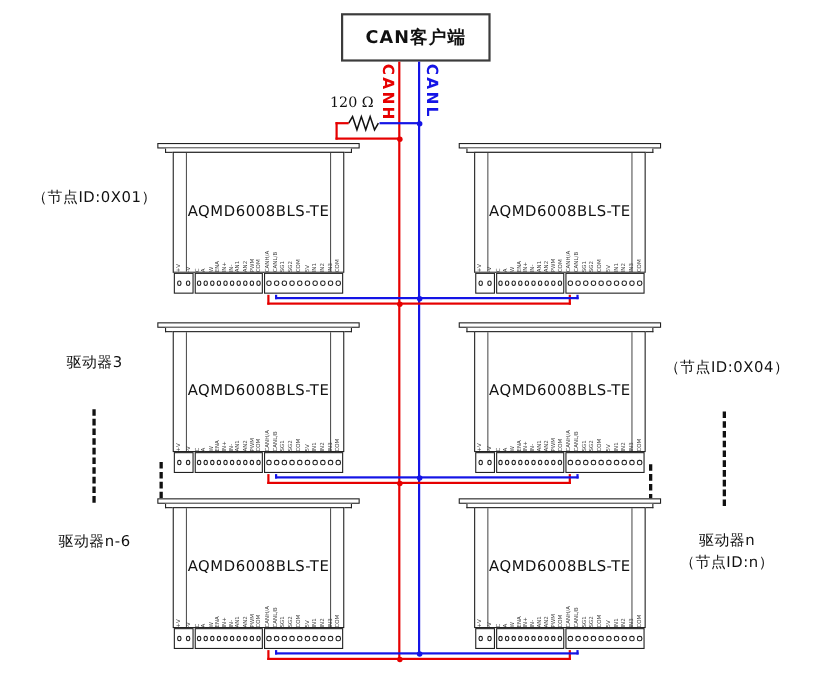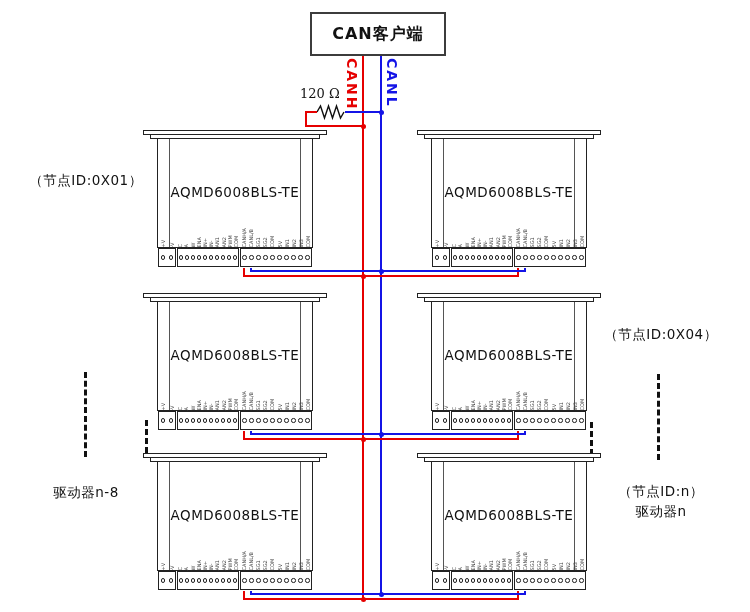--- a/index.html
+++ b/index.html
@@ -258,20 +258,21 @@
         <div class="pin"></div>
         <div class="pin"></div>
         <div class="pin"></div>
         <div class="pin"></div>
         <div class="pin"></div>
         <div class="pin"></div>
         <div class="pin"></div>
       </div>
     </div>
 <div class="nodelabel" style="left: 10px; top: 320px; width: 152px;">
+      <div>驱动器3</div>
     </div>
   <div class="module" style="left: 417px; top: 293px;">
     <div class="cap1"></div>
     <div class="cap2"></div>
     <div class="mbody">
       <div class="pillar pl"></div>
       <div class="pillar pr"></div>
     </div>
     <div class="model">AQMD6008BLS-TE</div>
   <div class="pinlabel" style="left: 8.5px; top: 103px;">+V</div>
@@ -381,21 +382,21 @@
         <div class="pin"></div>
         <div class="pin"></div>
         <div class="pin"></div>
         <div class="pin"></div>
         <div class="pin"></div>
         <div class="pin"></div>
         <div class="pin"></div>
       </div>
     </div>
 <div class="nodelabel" style="left: 10px; top: 482px; width: 152px;">
-      <div>驱动器n-8</div>
+      <div>驱动器n-6</div>
     </div>
   <div class="module" style="left: 417px; top: 453px;">
     <div class="cap1"></div>
     <div class="cap2"></div>
     <div class="mbody">
       <div class="pillar pl"></div>
       <div class="pillar pr"></div>
     </div>
     <div class="model">AQMD6008BLS-TE</div>
   <div class="pinlabel" style="left: 8.5px; top: 103px;">+V</div>
@@ -443,22 +444,22 @@
         <div class="pin"></div>
         <div class="pin"></div>
         <div class="pin"></div>
         <div class="pin"></div>
         <div class="pin"></div>
         <div class="pin"></div>
         <div class="pin"></div>
       </div>
     </div>
 <div class="nodelabel" style="left: 585px; top: 481px; width: 152px;">
+      <div>驱动器n</div>
       <div>（节点ID:n）</div>
-      <div>驱动器n</div>
     </div>
     <div class="wire red" style="left: 242.6px; top: 268px; width: 2px; height: 9px;"></div>
     <div class="wire blue" style="left: 249.8px; top: 268px; width: 2px; height: 4px;"></div>
     <div class="wire red" style="left: 516.6px; top: 268px; width: 2px; height: 9px;"></div>
     <div class="wire blue" style="left: 523.8px; top: 268px; width: 2px; height: 4px;"></div>
     <div class="wire red" style="left: 242.6px; top: 275px; width: 276px; height: 2px;"></div>
     <div class="wire blue" style="left: 249.8px; top: 270px; width: 276px; height: 2px;"></div>
     <div class="dot red" style="left: 360.5px; top: 273.5px;"></div>
     <div class="dot blue" style="left: 378.5px; top: 268.5px;"></div>
     <div class="wire red" style="left: 242.6px; top: 431px; width: 2px; height: 9px;"></div>

